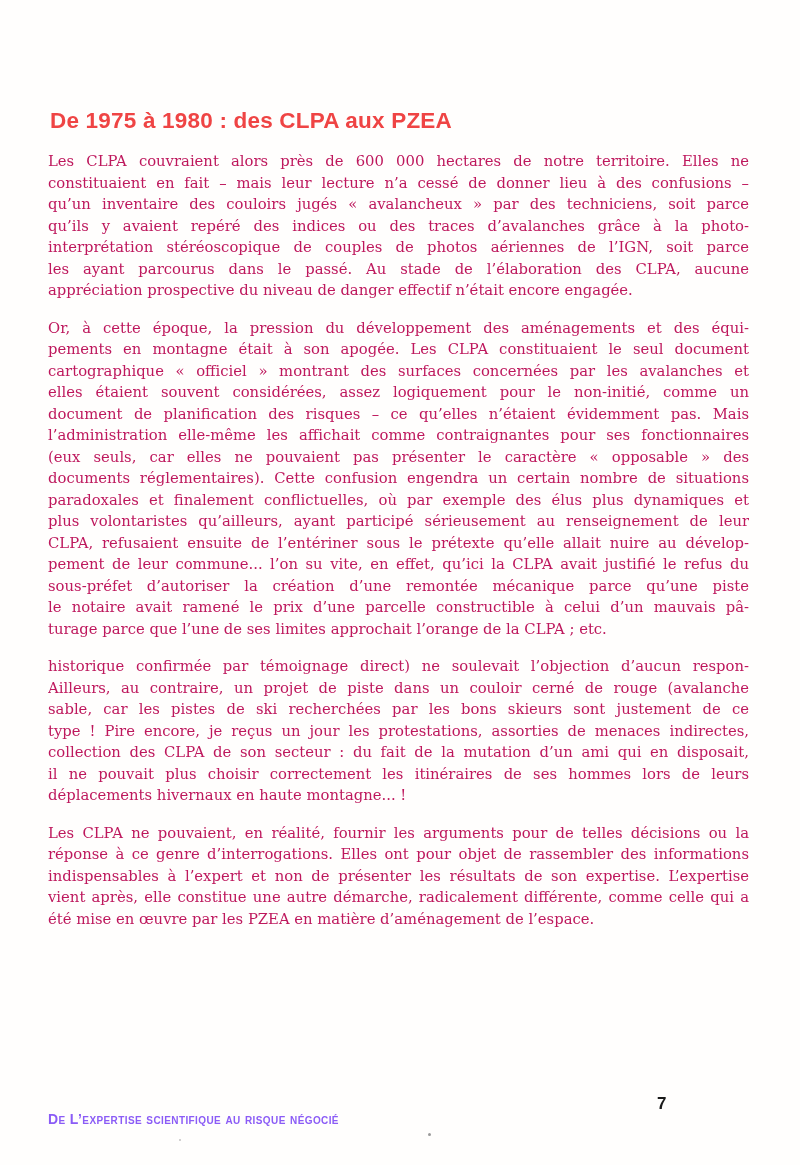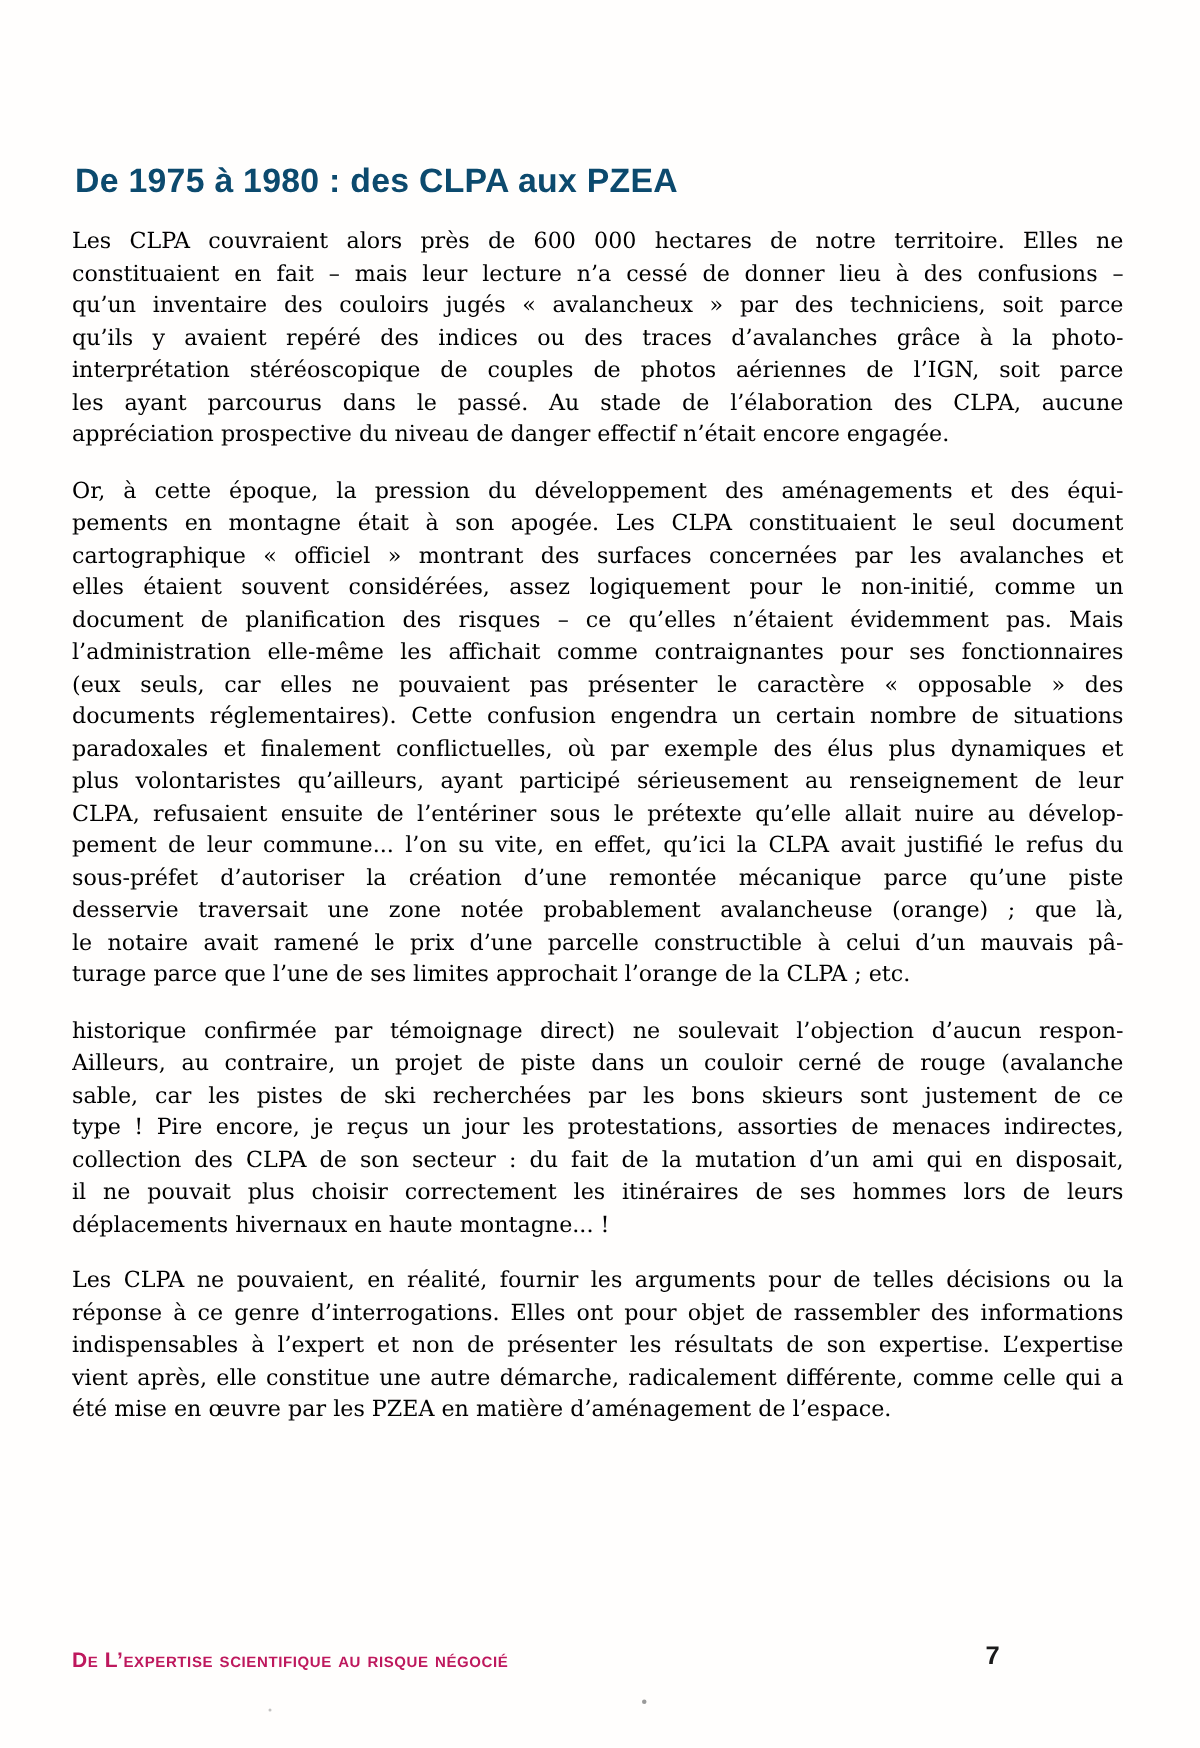--- a/index.html
+++ b/index.html
@@ -18,28 +18,28 @@
   .title {
     position: absolute;
     left: 50px;
     top: 108px;
     width: 700px;
     margin: 0;
     font-family: "Liberation Sans", sans-serif;
     font-weight: 600;
     font-size: 22.5px;
     letter-spacing: 0.2px;
-    color: #0c4a6e;
+    color: #ef4444;
   }
   .body-text {
     position: absolute;
     left: 48px;
     top: 150px;
     width: 701px;
-    color: #000000;
+    color: #be185d;
   }
   .para {
     margin: 0 0 16px 0;
   }
   .line {
     font-family: "DejaVu Serif", serif;
     font-size: 14.8px;
     line-height: 21.5px;
     text-align: justify;
     text-align-last: justify;
@@ -53,27 +53,27 @@
   .footer {
     position: absolute;
     left: 48px;
     top: 1094px;
     width: 704px;
     height: 24px;
   }
   .running-title {
     position: absolute;
     left: 0;
-    top: 4px;
+    top: 17px;
     font-family: "Liberation Sans", sans-serif;
     font-weight: 700;
     font-variant: small-caps;
     font-size: 14px;
     letter-spacing: 0.4px;
-    color: #be185d;
+    color: #8b5cf6;
   }
   .page-number {
     position: absolute;
     left: 609px;
     top: 0;
     font-family: "Liberation Sans", sans-serif;
     font-weight: 700;
     font-size: 17px;
     color: #1a1a1a;
   }
@@ -109,21 +109,20 @@
         <div class="line">elles étaient souvent considérées, assez logiquement pour le non-initié, comme un</div>
         <div class="line">document de planification des risques – ce qu’elles n’étaient évidemment pas. Mais</div>
         <div class="line">l’administration elle-même les affichait comme contraignantes pour ses fonctionnaires</div>
         <div class="line">(eux seuls, car elles ne pouvaient pas présenter le caractère « opposable » des</div>
         <div class="line">documents réglementaires). Cette confusion engendra un certain nombre de situations</div>
         <div class="line">paradoxales et finalement conflictuelles, où par exemple des élus plus dynamiques et</div>
         <div class="line">plus volontaristes qu’ailleurs, ayant participé sérieusement au renseignement de leur</div>
         <div class="line">CLPA, refusaient ensuite de l’entériner sous le prétexte qu’elle allait nuire au dévelop-</div>
         <div class="line">pement de leur commune... l’on su vite, en effet, qu’ici la CLPA avait justifié le refus du</div>
         <div class="line">sous-préfet d’autoriser la création d’une remontée mécanique parce qu’une piste</div>
-        <div class="line">desservie traversait une zone notée probablement avalancheuse (orange) ; que là,</div>
         <div class="line">le notaire avait ramené le prix d’une parcelle constructible à celui d’un mauvais pâ-</div>
         <div class="line last">turage parce que l’une de ses limites approchait l’orange de la CLPA ; etc.</div>
       </div>
     <div class="para">
         <div class="line">historique confirmée par témoignage direct) ne soulevait l’objection d’aucun respon-</div>
         <div class="line">Ailleurs, au contraire, un projet de piste dans un couloir cerné de rouge (avalanche</div>
         <div class="line">sable, car les pistes de ski recherchées par les bons skieurs sont justement de ce</div>
         <div class="line">type ! Pire encore, je reçus un jour les protestations, assorties de menaces indirectes,</div>
         <div class="line">collection des CLPA de son secteur : du fait de la mutation d’un ami qui en disposait,</div>
         <div class="line">il ne pouvait plus choisir correctement les itinéraires de ses hommes lors de leurs</div>

